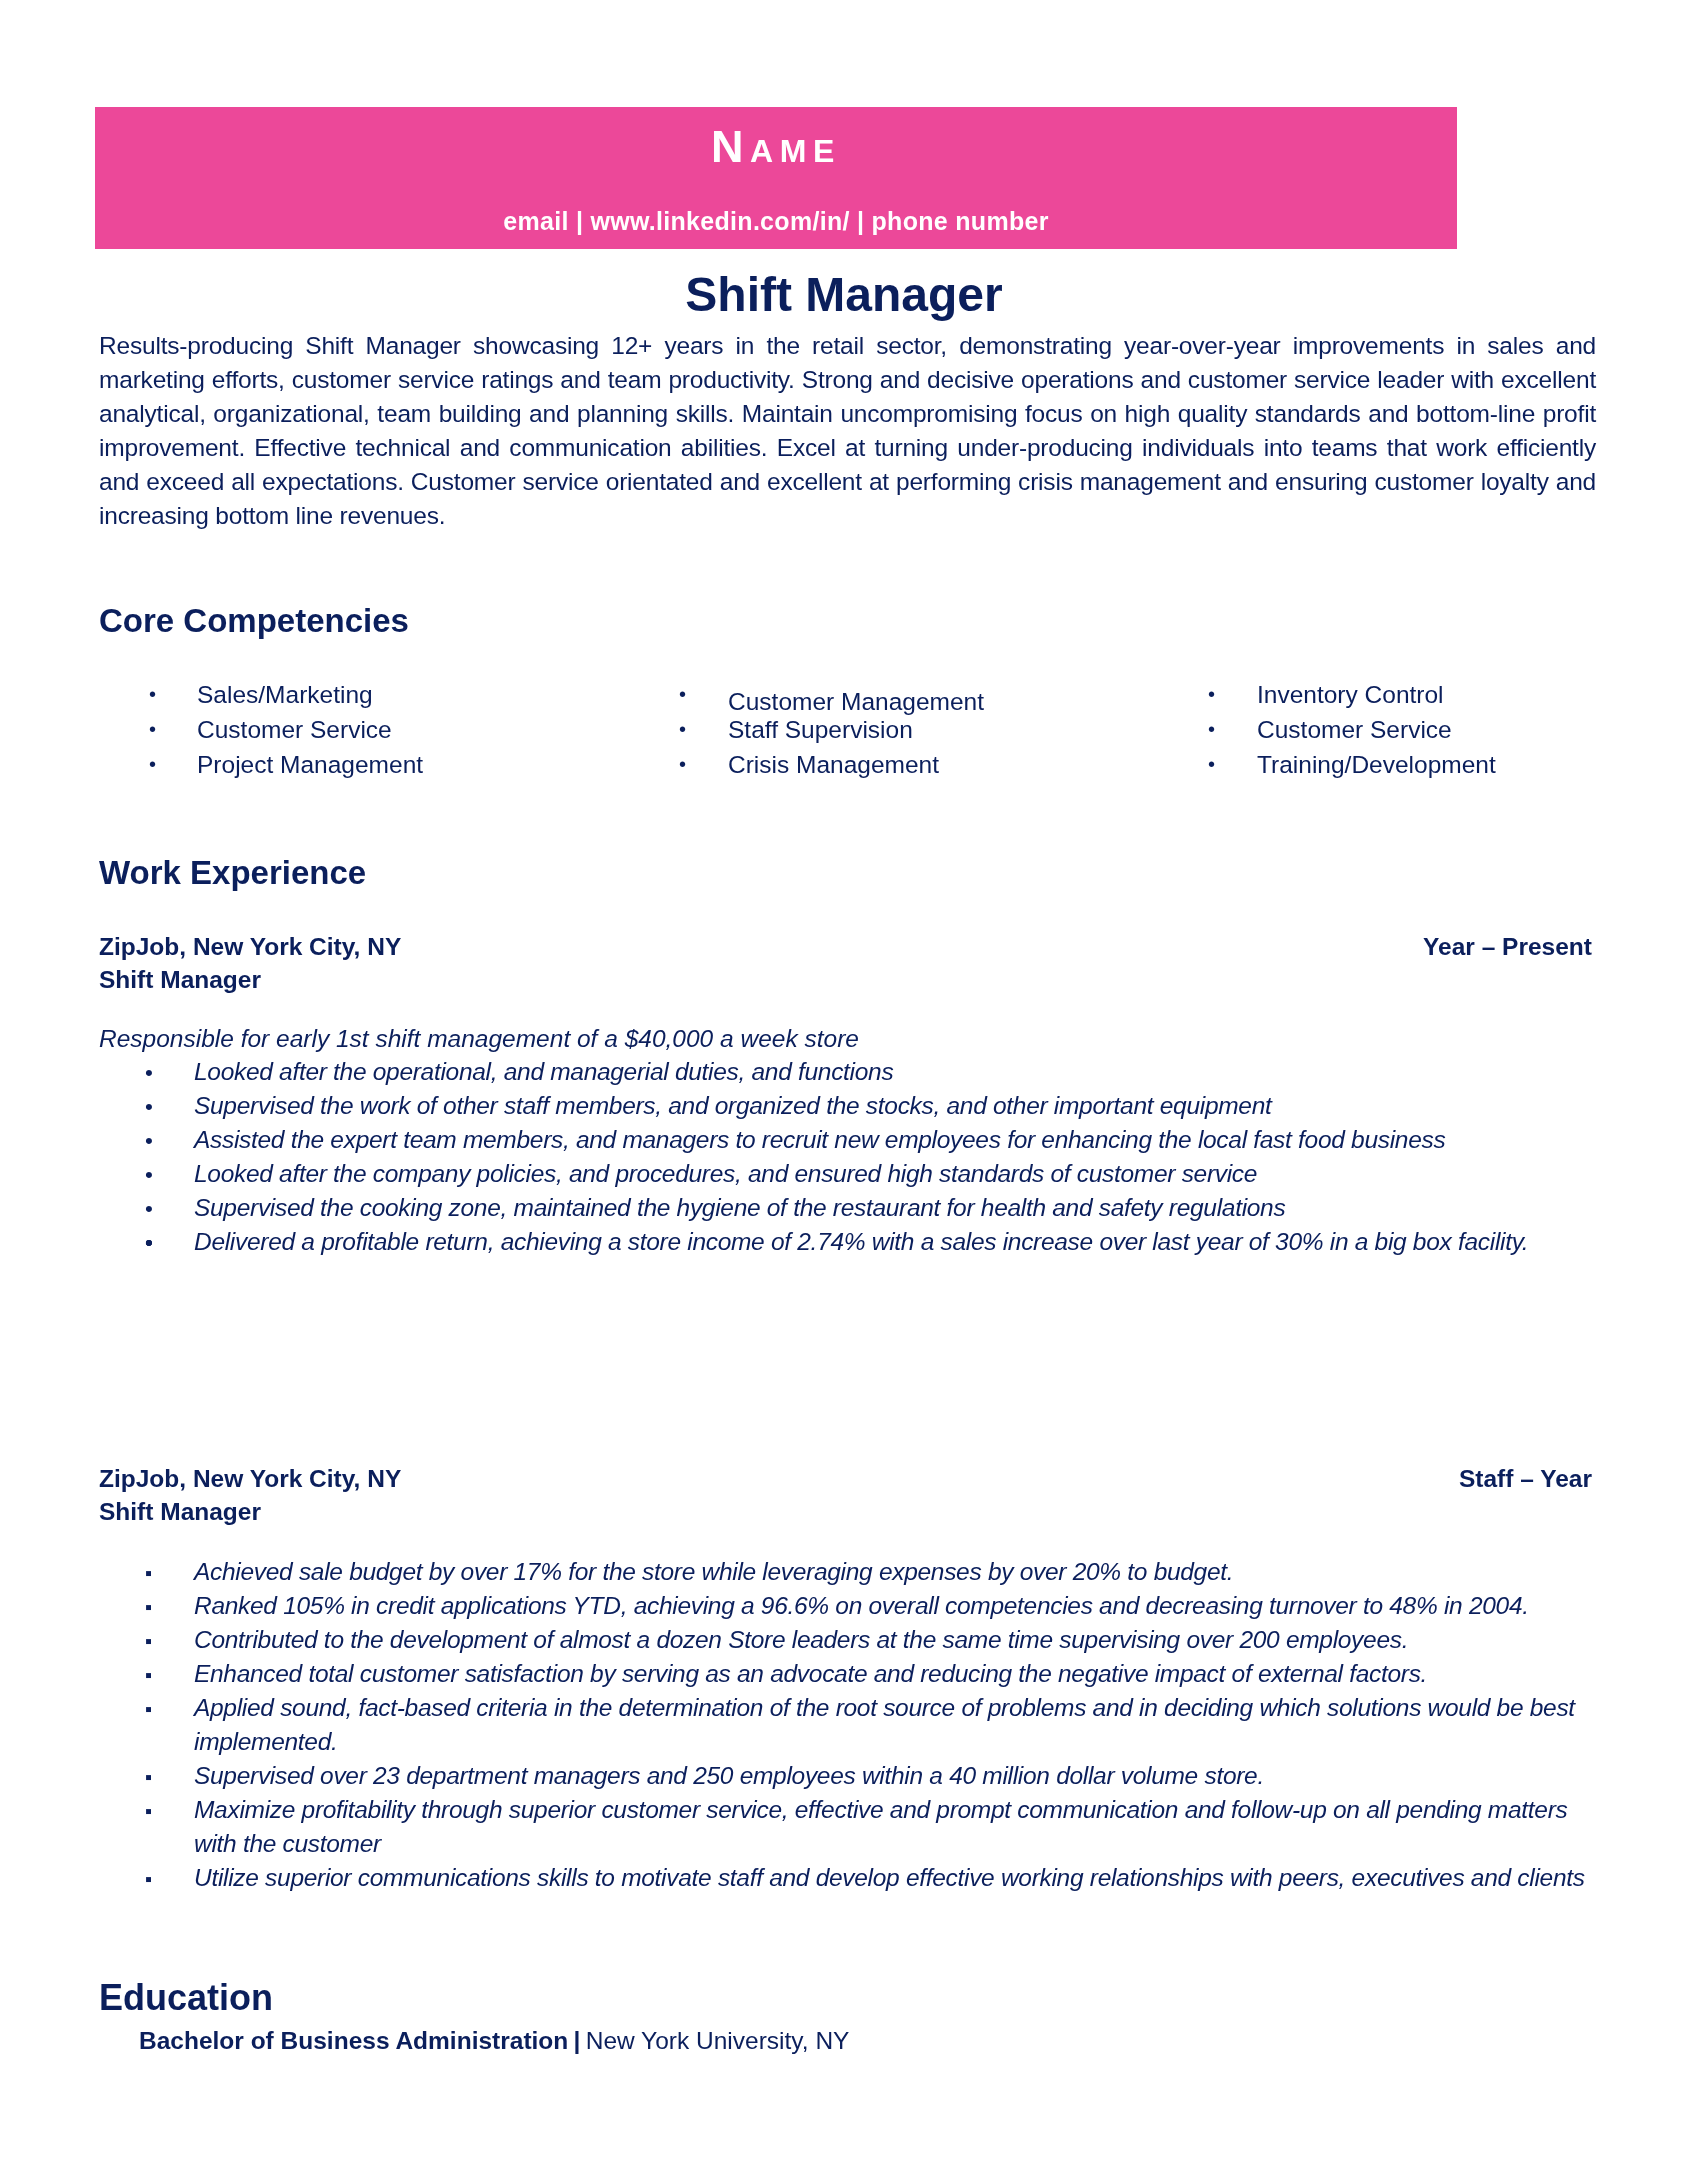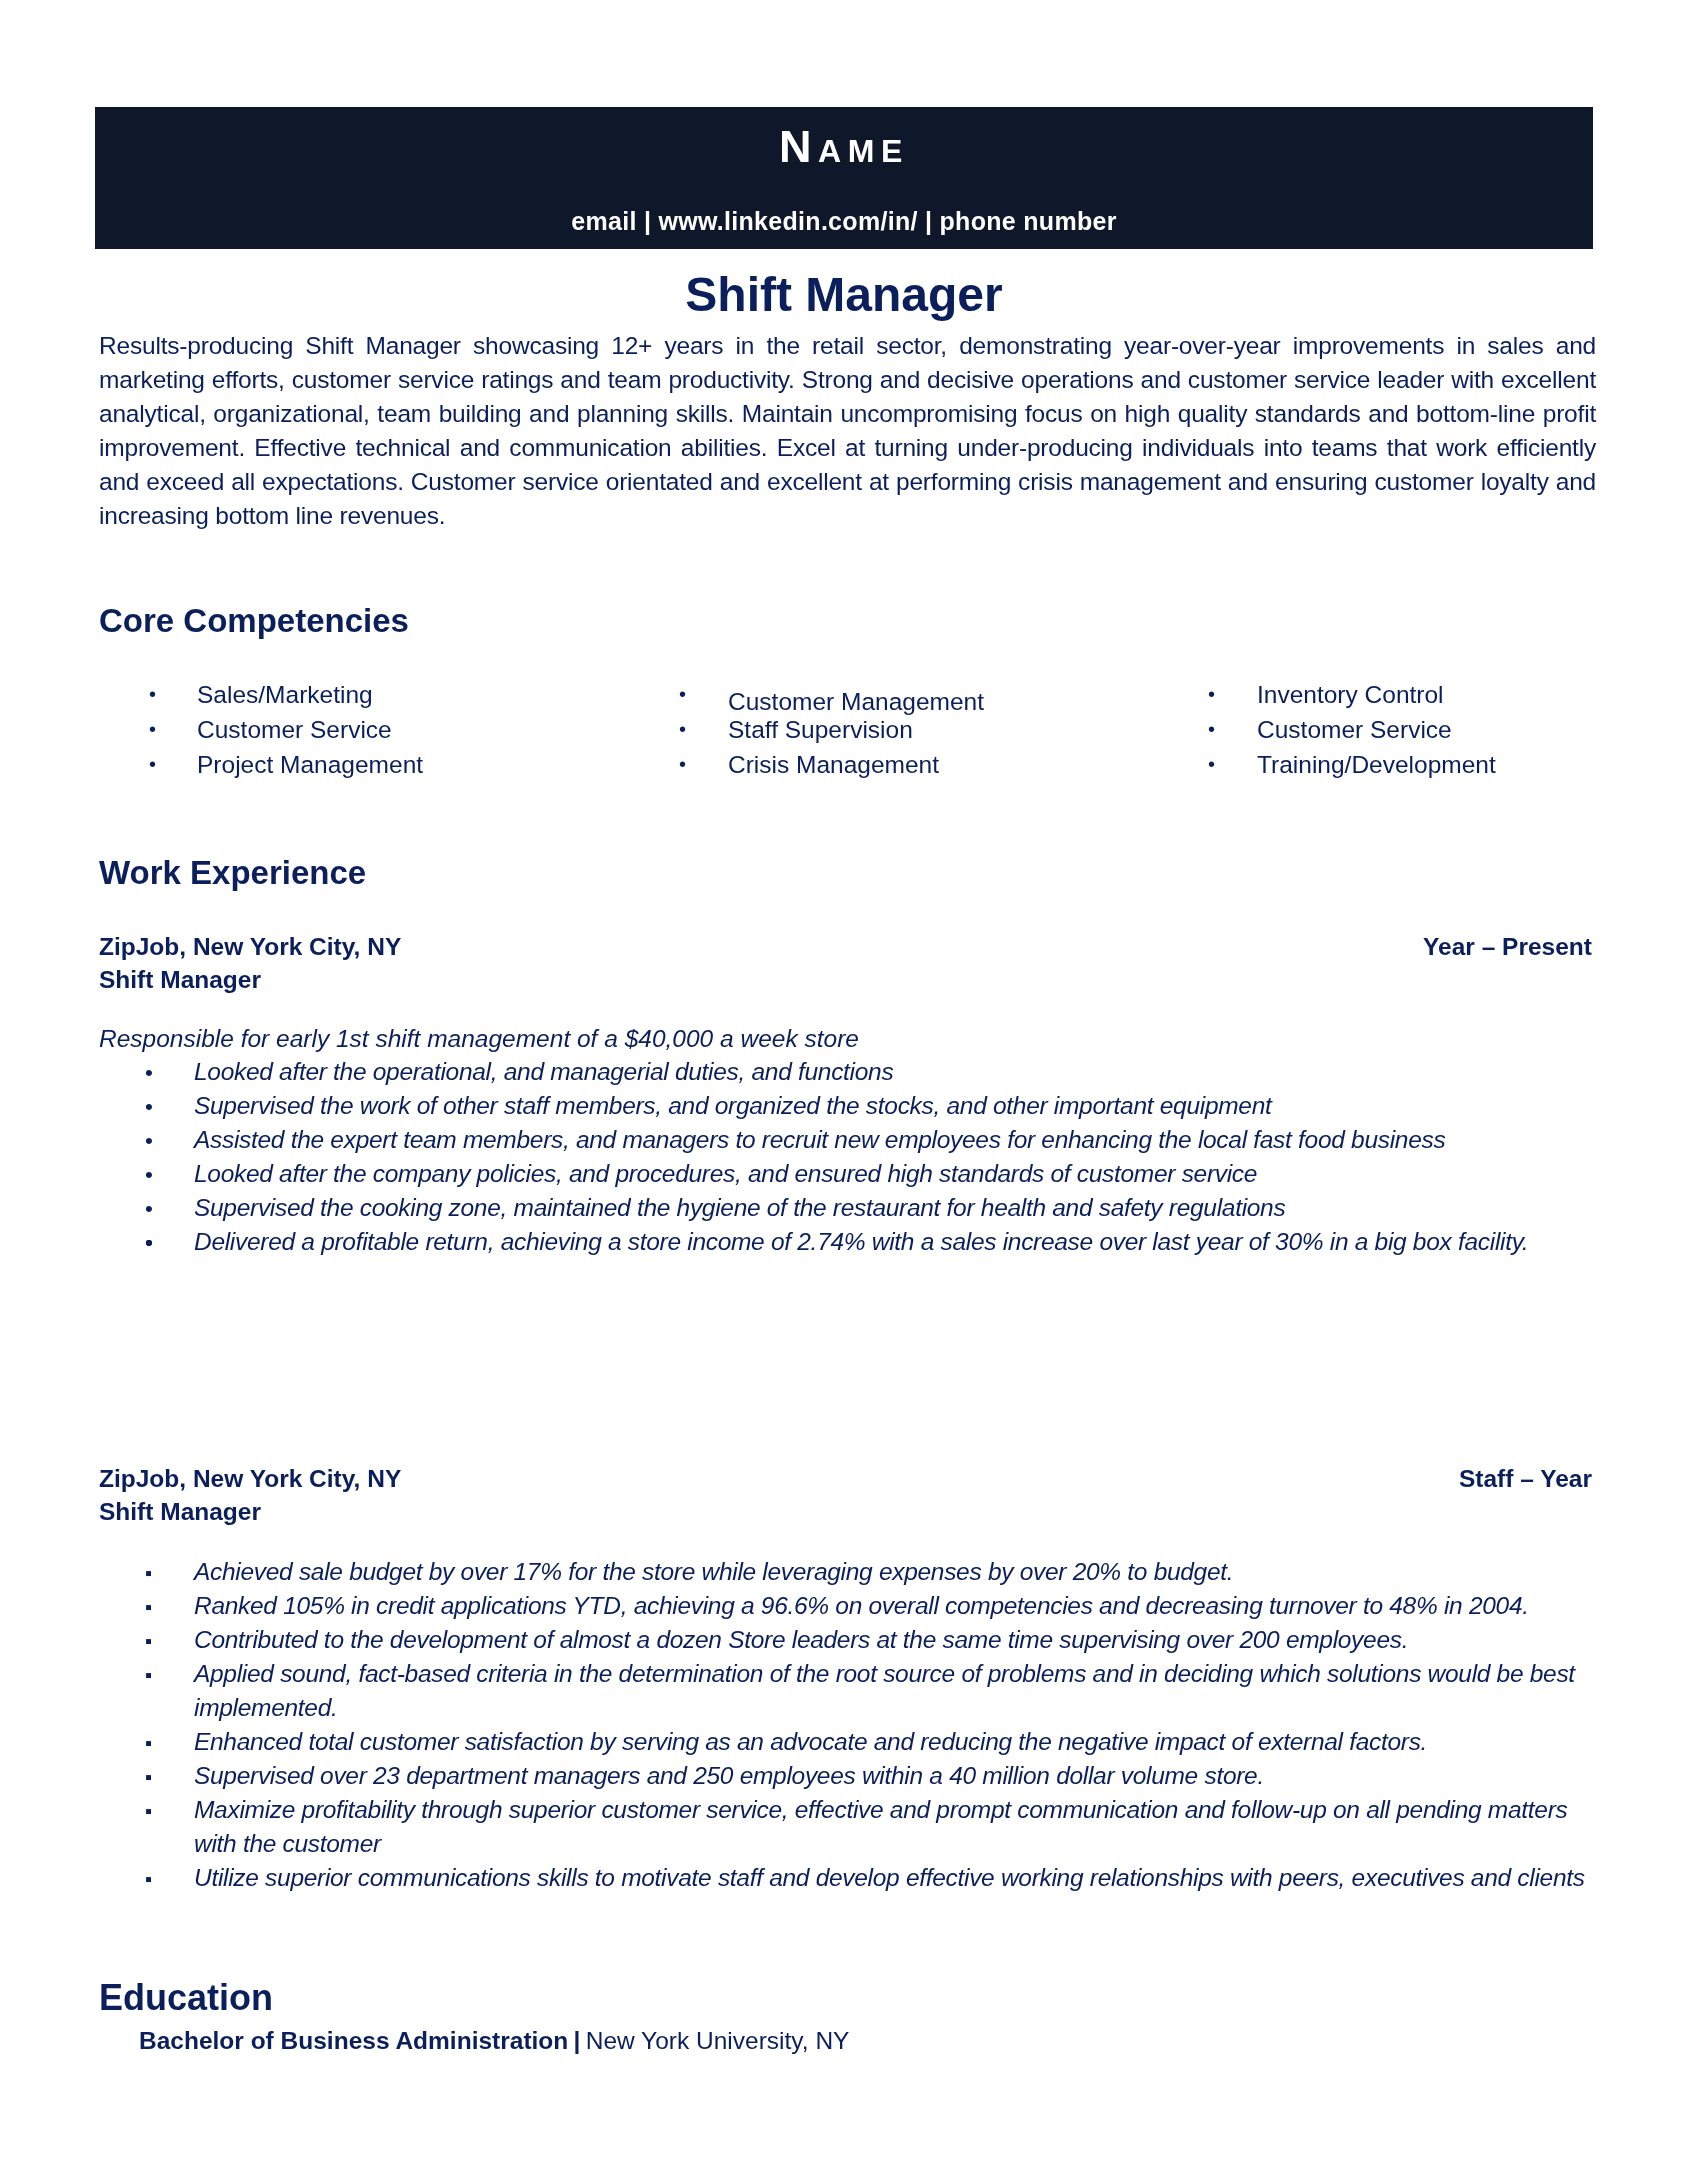--- a/index.html
+++ b/index.html
@@ -1,21 +1,21 @@
 <!DOCTYPE html>
 <html style="font-size:10.6px"><head>
 <meta charset="utf-8">
 <style>
   html, body { margin:0; padding:0; background:#ffffff; }
   body { width:1687px; height:2183px; position:relative; overflow:hidden;
          font-family:"Liberation Sans", sans-serif; color:#0b1f5c; }
   .page { position:absolute; left:0; top:0; width:1687px; height:2183px; }
 
-  .header-bar { position:absolute; left:95px; top:107px; width:1498px; height:142px;
-                background:#0f172a; color:#ffffff; text-align:center; }
+  .header-bar { position:absolute; left:95px; top:107px; width:1362px; height:142px;
+                background:#ec4899; color:#ffffff; text-align:center; }
   .name { position:absolute; left:0; right:0; top:13.2px; font-size:45px; font-weight:bold;
           letter-spacing:6.6px; font-variant:small-caps; line-height:53px; }
   .contact { position:absolute; left:0; right:0; top:99px; font-size:25px; font-weight:bold;
              line-height:30px; letter-spacing:0.3px; }
 
   .title { position:absolute; left:95px; width:1498px; top:265px; text-align:center;
            font-size:48px; font-weight:bold; line-height:60px; color:#0b1f5c; }
 
   .summary { position:absolute; left:99px; width:1497px; top:329px; font-size:24.5px;
              line-height:34px; text-align:justify; color:#0b1f5c; letter-spacing:-0.2px; }
@@ -104,22 +104,22 @@
   </ul>
 
   <div class="job-company" style="left:99px; top:1462px;">ZipJob, New York City, NY</div>
   <div class="job-dates" style="top:1462px;">Staff – Year</div>
   <div class="job-title" style="left:99px; top:1495px;">Shift Manager</div>
 
   <ul class="bullets square" style="top:1555px;">
     <li><span class="mark"></span><span>Achieved sale budget by over 17% for the store while leveraging expenses by over 20% to budget.</span></li>
     <li><span class="mark"></span><span>Ranked 105% in credit applications YTD, achieving a 96.6% on overall competencies and decreasing turnover to 48% in 2004.</span></li>
     <li><span class="mark"></span><span>Contributed to the development of almost a dozen Store leaders at the same time supervising over 200 employees.</span></li>
+    <li><span class="mark"></span><span>Enhanced total customer satisfaction by serving as an advocate and reducing the negative impact of external factors.</span></li>
     <li><span class="mark"></span><span>Applied sound, fact-based criteria in the determination of the root source of problems and in deciding which solutions would be best implemented.</span></li>
-    <li><span class="mark"></span><span>Enhanced total customer satisfaction by serving as an advocate and reducing the negative impact of external factors.</span></li>
     <li><span class="mark"></span><span>Supervised over 23 department managers and 250 employees within a 40 million dollar volume store.</span></li>
     <li><span class="mark"></span><span>Maximize profitability through superior customer service, effective and prompt communication and follow-up on all pending matters with the customer</span></li>
     <li><span class="mark"></span><span>Utilize superior communications skills to motivate staff and develop effective working relationships with peers, executives and clients</span></li>
   </ul>
 
   <div class="section-heading" style="top:1978px; font-size:36px;">Education</div>
   <div class="edu-line">
     <span class="edu-degree">Bachelor of Business Administration</span><span class="edu-sep">|</span><span class="edu-school">New York University, NY</span>
   </div>
 

